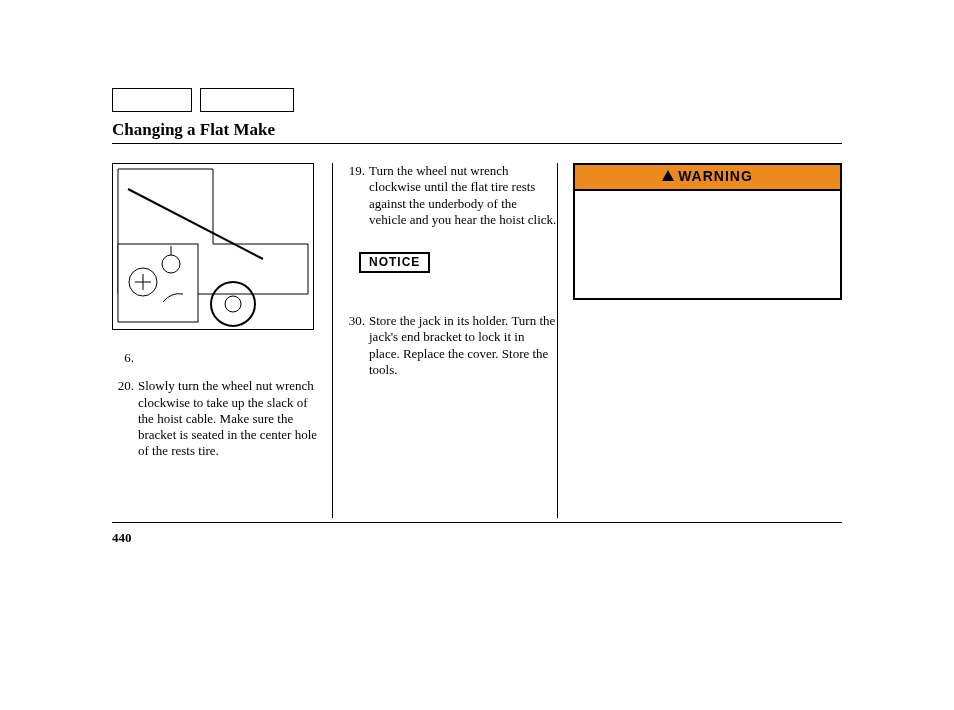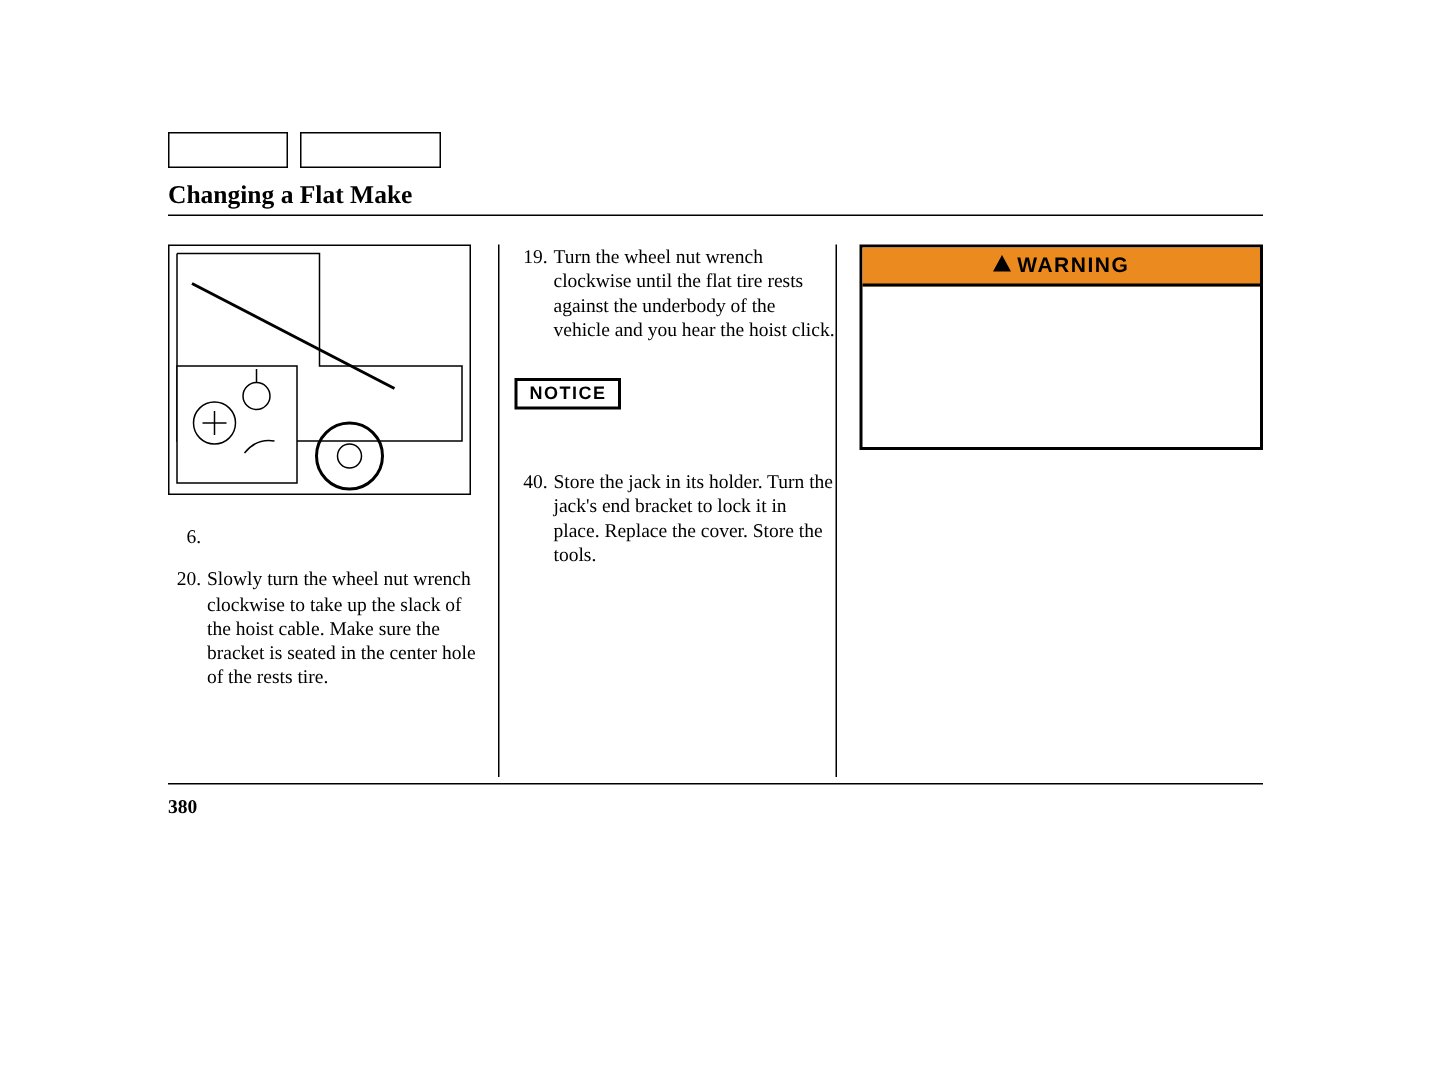--- a/index.html
+++ b/index.html
@@ -80,21 +80,21 @@
   .step .txt { flex: 1; }
 
   .notice {
     display: inline-block;
     border: 2px solid #000;
     padding: 1px 8px;
     font-family: Arial, Helvetica, sans-serif;
     font-weight: bold;
     letter-spacing: 1px;
     font-size: 12px;
-    margin: 12px 0 40px 0;
+    margin: 12px 0 40px 16px;
   }
 
   .warning-box {
     width: 265px;
     border: 2px solid #000;
     background: #fff;
   }
   .warning-header {
     background: #ea8a1f;
     text-align: center;
@@ -197,34 +197,34 @@
         <li class="step">
           <span class="num">19.</span>
           <span class="txt">Turn the wheel nut wrench clockwise until the flat tire rests against the underbody of the vehicle and you hear the hoist click.</span>
         </li>
       </ul>
 
       <div class="notice">NOTICE</div>
 
       <ul class="steps">
         <li class="step">
-          <span class="num">40.</span>
+          <span class="num">30.</span>
           <span class="txt">Store the jack in its holder. Turn the jack's end bracket to lock it in place. Replace the cover. Store the tools.</span>
         </li>
       </ul>
     </div>
 
     <div class="col col3">
       <div class="warning-box">
         <div class="warning-header">
           <span class="tri"></span>
           <span>WARNING</span>
         </div>
         <div class="warning-body"></div>
       </div>
     </div>
 
   </div>
 
   <div class="hr-bottom"></div>
-  <div class="page-number">380</div>
+  <div class="page-number">440</div>
 
 </div>
 
 </body></html>

